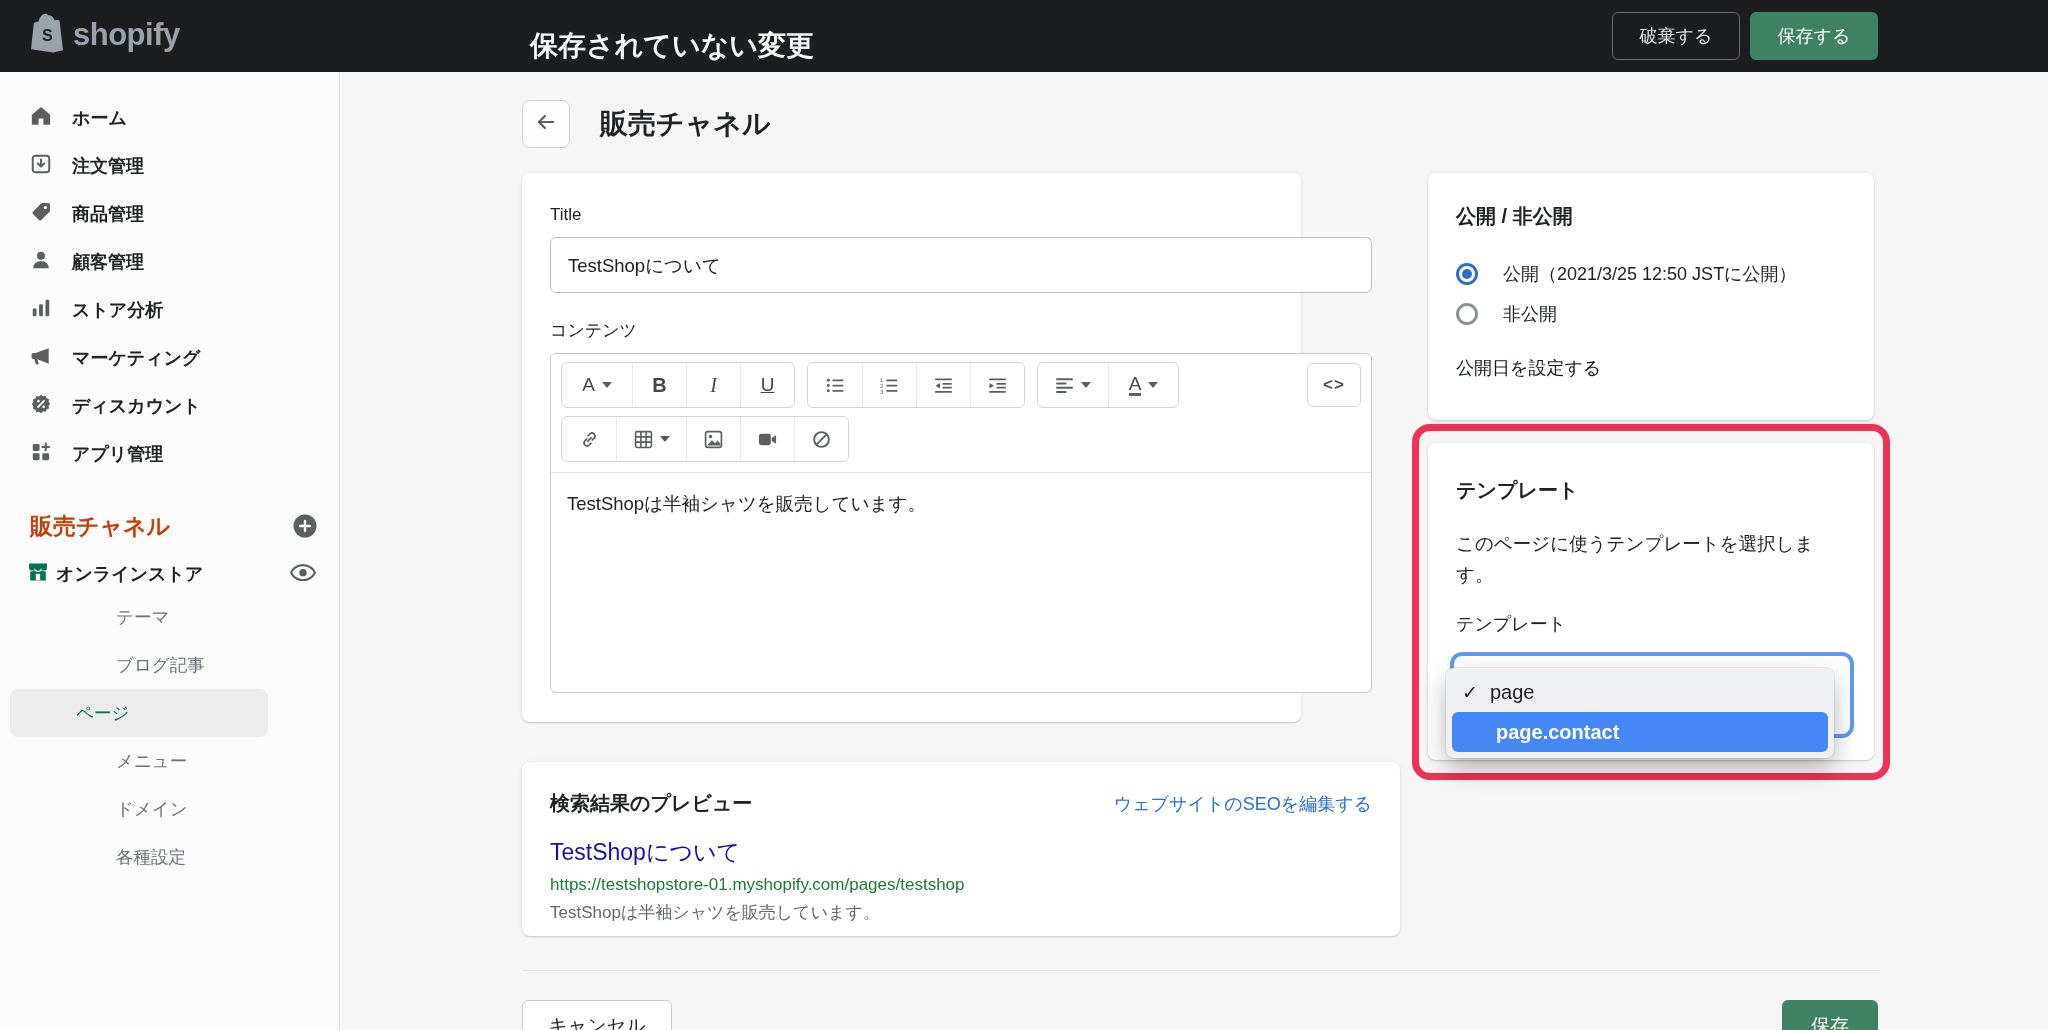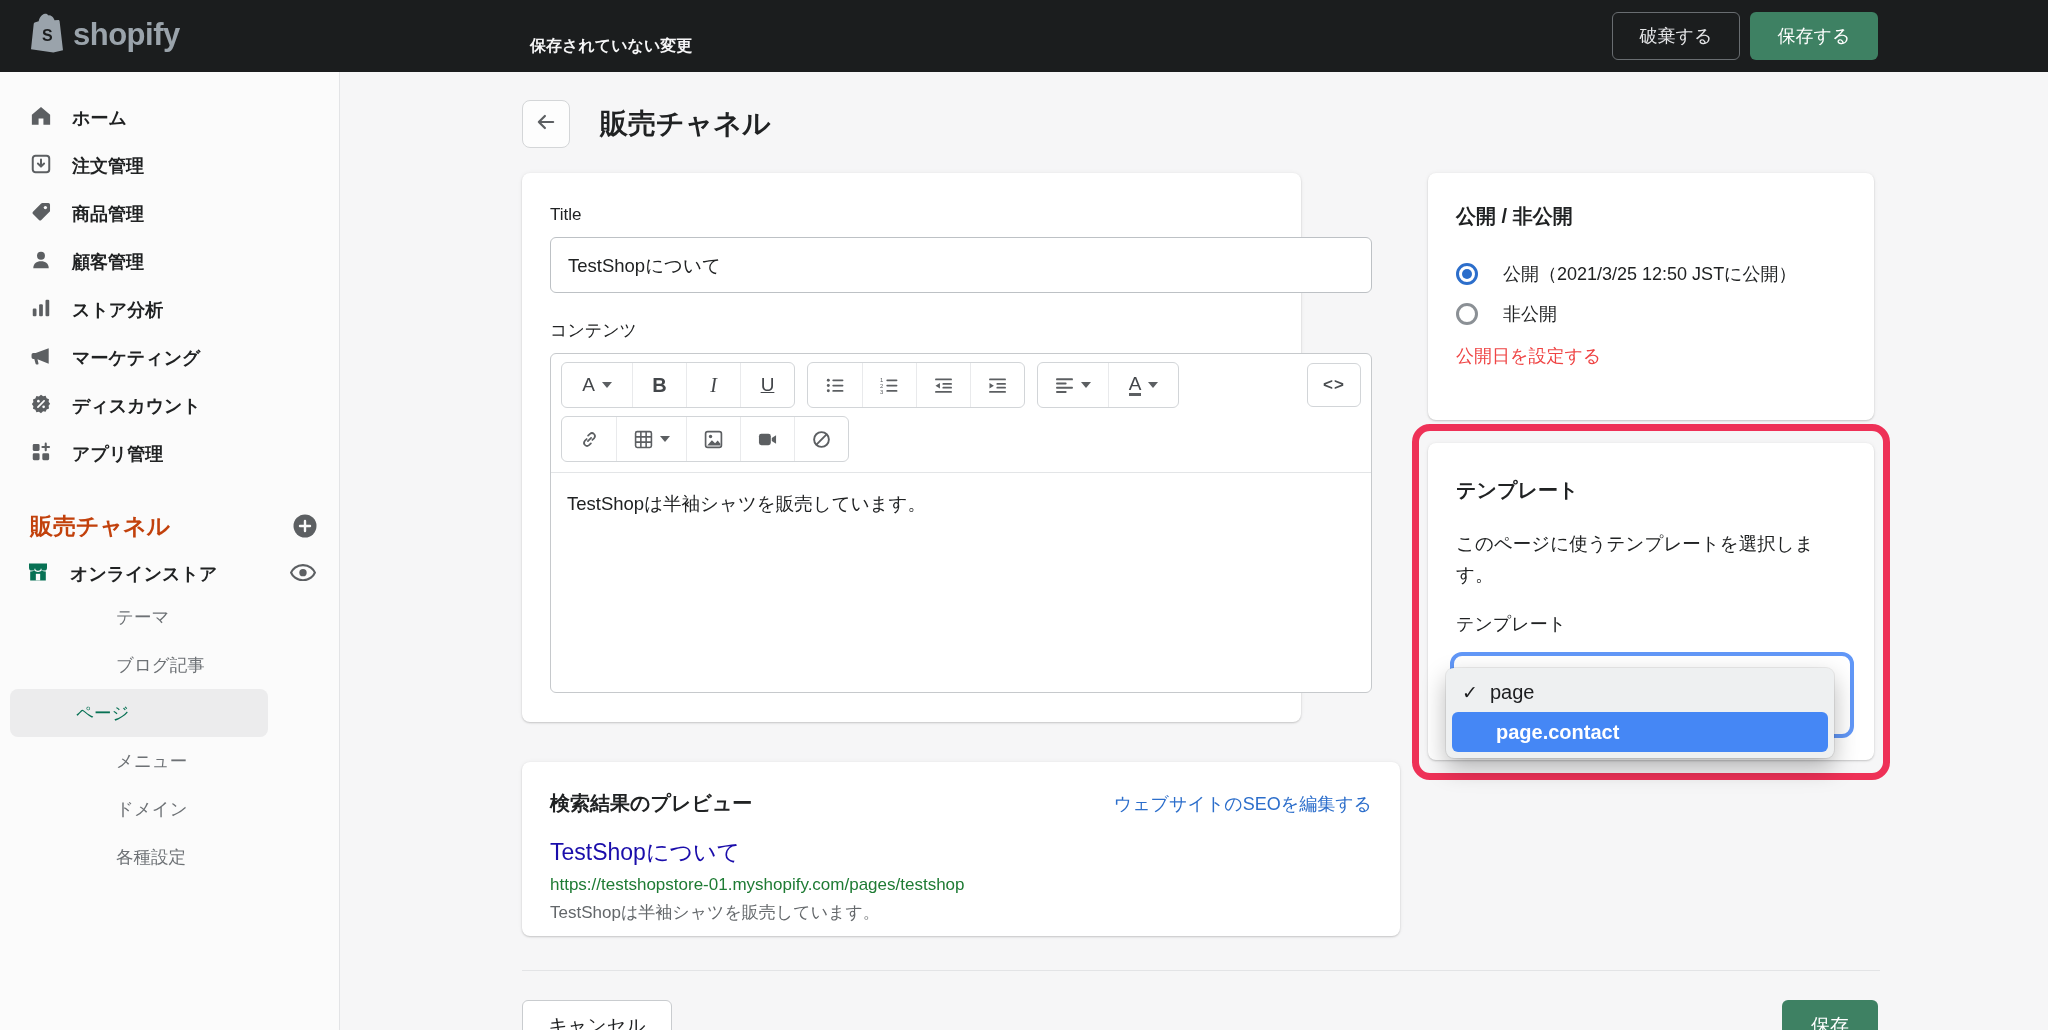--- a/index.html
+++ b/index.html
@@ -5,39 +5,39 @@
   * { margin:0; padding:0; box-sizing:border-box; }
   html,body { background:#e8e9ea; }
   .screen{ position:relative; width:2048px; height:1030px; overflow:hidden;
     background:#f6f6f7; font-family:"Liberation Sans", sans-serif; color:#202223; }
 
   
   .topbar{ position:absolute; left:0; top:0; width:2048px; height:72px; background:#1b1d1e; }
   .logo{ position:absolute; left:30px; top:13px; display:flex; align-items:center; gap:9px; cursor:pointer; }
   .logo-word{ font-size:31px; font-weight:bold; color:#9aa3ab; letter-spacing:-0.5px; }
   .topbar-status{ position:absolute; left:530px; top:0; height:92px; display:flex; align-items:center;
-    color:#f6f6f7; font-size:16px; font-weight:600; }
+    color:#f6f6f7; font-size:28px; font-weight:600; }
   .btn-discard{ position:absolute; left:1612px; top:12px; width:128px; height:48px;
     border:1px solid #696d71; border-radius:6px; background:transparent; color:#e4e5e7;
     font-size:18px; display:flex; align-items:center; justify-content:center; cursor:pointer; }
   .btn-save-top{ position:absolute; left:1750px; top:12px; width:128px; height:48px;
     background:#3e8163; border-radius:6px; color:#fff; font-size:18px;
     display:flex; align-items:center; justify-content:center; cursor:pointer; }
 
   
   .sidebar{ position:absolute; left:0; top:72px; width:340px; height:958px;
     background:#fbfbfb; border-right:1px solid #e3e4e6; }
   .nav{ position:absolute; top:22px; left:0; right:0; }
   .nav-item{ display:flex; align-items:center; height:48px; padding-left:30px; gap:20px;
     font-size:18px; font-weight:600; color:#202223; cursor:pointer; }
   .nav-item svg{ width:22px; height:22px; flex:0 0 22px; }
   .side-row{ position:absolute; left:0; right:0; height:48px; display:flex; align-items:center; }
   .sales-row{ top:430px; padding-left:30px; font-size:23px; font-weight:600; color:#c2410c; }
   .plus-wrap{ position:absolute; left:292px; top:11px; width:26px; height:26px; cursor:pointer; }
-  .store-row{ top:478px; padding-left:26px; gap:20px; font-size:18px; font-weight:600; cursor:pointer; }
+  .store-row{ top:478px; padding-left:26px; gap:6px; font-size:18px; font-weight:600; cursor:pointer; }
   .eye-wrap{ position:absolute; left:290px; top:14px; width:26px; height:18px; cursor:pointer; }
   .sub-item{ padding-left:116px; font-size:17.5px; color:#6d7175; cursor:pointer; }
   .sub-item.t1{ top:521px; } .sub-item.t2{ top:569px; } .sub-item.t4{ top:665px; }
   .sub-item.t5{ top:713px; } .sub-item.t6{ top:761px; }
   .sub-item.active-pill{ top:617px; left:10px; right:auto; width:258px; background:#ececed;
     border-radius:8px; padding-left:66px; color:#077154; }
 
   
   .card{ position:absolute; background:#fff; border-radius:8px;
     box-shadow:0 0 5px rgba(23,24,24,.05), 0 1px 2px rgba(0,0,0,.18); }
@@ -95,21 +95,21 @@
   
   .card-visibility{ left:1428px; top:173px; width:446px; height:247px; padding:30px 28px; }
   .vis-heading{ font-size:20px; font-weight:700; }
   .radio-row{ display:flex; align-items:center; gap:25px; height:40px; margin-top:0; cursor:pointer; font-size:18px; }
   .radio-rows{ margin-top:24px; }
   .radio{ width:22px; height:22px; border-radius:50%; position:relative; flex:0 0 22px; }
   .radio.sel{ border:3px solid #2c6ecb; }
   .radio.sel::after{ content:""; position:absolute; left:50%; top:50%; transform:translate(-50%,-50%);
     width:10px; height:10px; border-radius:50%; background:#2c6ecb; }
   .radio.unsel{ border:3px solid #8b9095; }
-  .vis-link{ margin-top:10px; font-size:18px; color:#ef4444; cursor:pointer; }
+  .vis-link{ margin-top:22px; font-size:18px; color:#0f172a; cursor:pointer; }
 
   
   .card-template{ left:1428px; top:443px; width:446px; height:317px; padding:34px 28px; z-index:2; }
   .tpl-heading{ font-size:20px; font-weight:700; }
   .tpl-desc{ margin-top:24px; font-size:18.5px; line-height:31px; width:392px; }
   .tpl-label{ margin-top:22px; font-size:18px; color:#202223; }
   .red-frame{ position:absolute; left:1412px; top:424px; width:478px; height:356px;
     border:7px solid #ee3157; border-radius:18px; z-index:6; pointer-events:none; }
   .tpl-select{ position:absolute; left:1450px; top:652px; width:404px; height:86px; background:#fff;
     border:4px solid #6197f7; border-radius:12px; z-index:4; cursor:pointer; }

